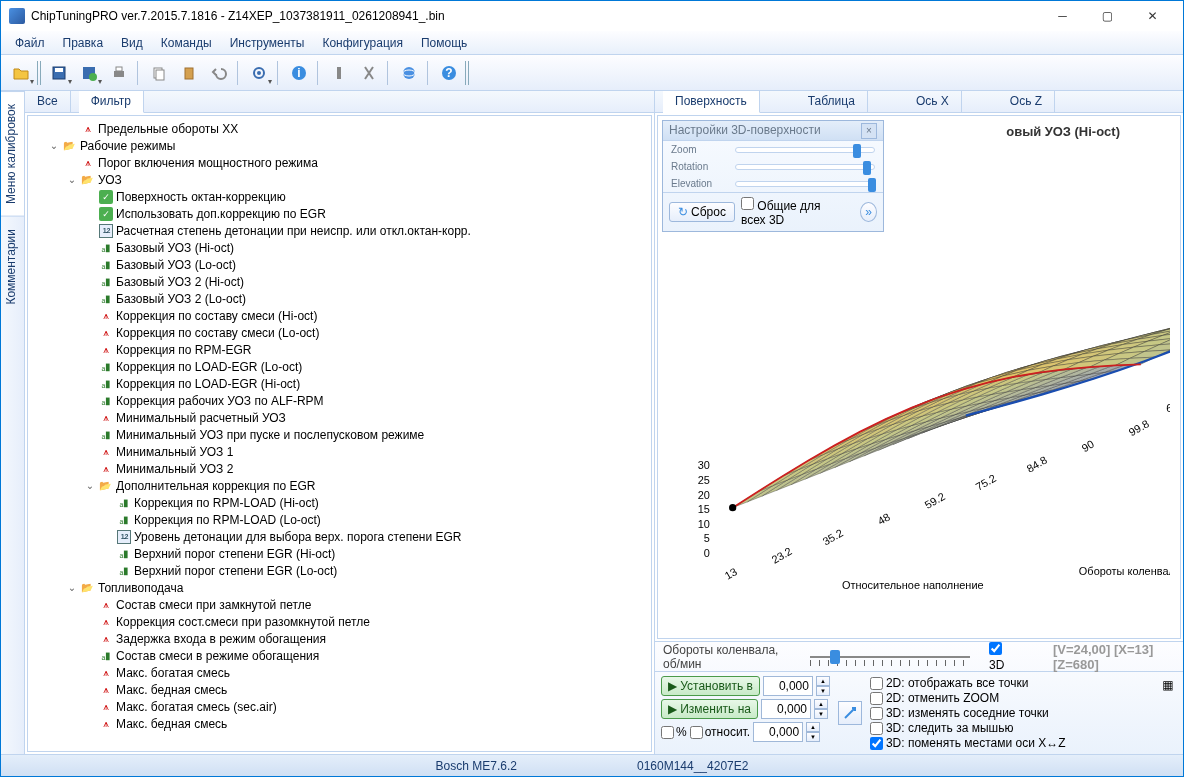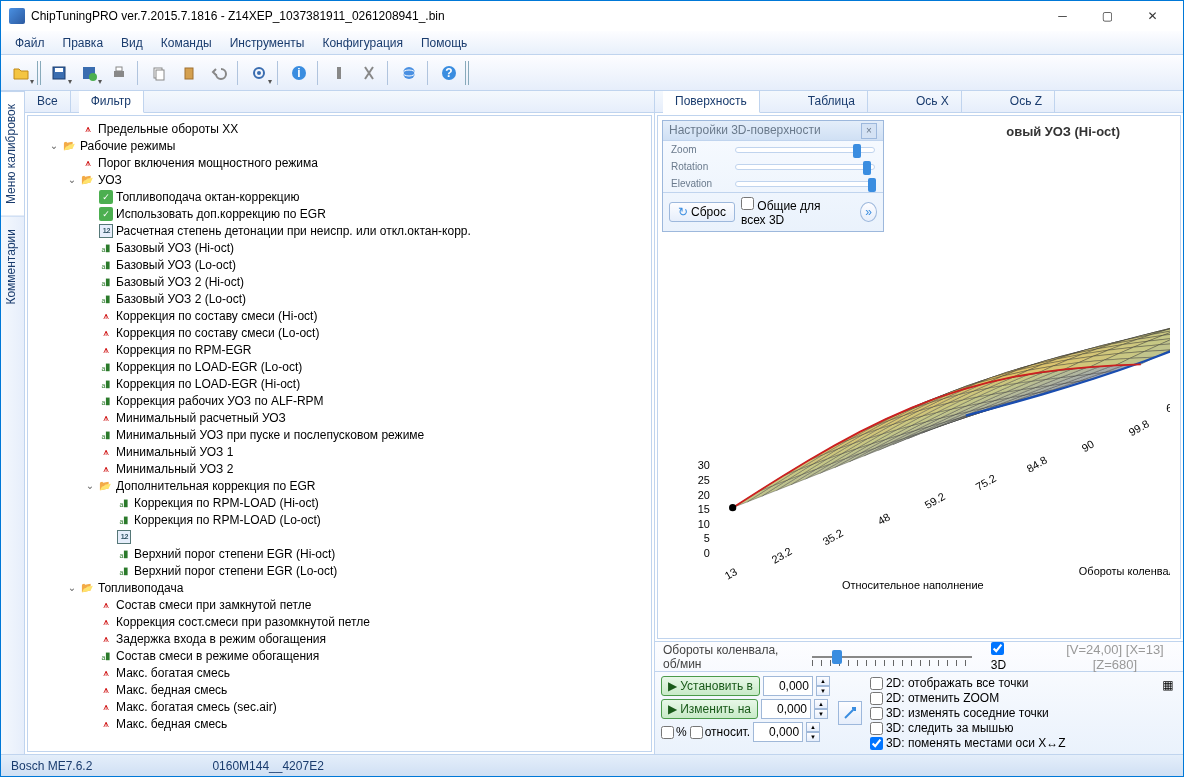--- a/index.html
+++ b/index.html
@@ -50,30 +50,30 @@
 .sp-btn { padding: 2px 8px; border: 1px solid #9db8dc; background: linear-gradient(#fdfdff,#e6eefb); border-radius: 3px; display: flex; align-items: center; gap: 3px; }
 .chart-title { position: absolute; top: 8px; right: 60px; font-weight: bold; color: #333; font-size: 13px; }
 .chart3d { position: absolute; top: 40px; left: 20px; right: 10px; bottom: 10px; }
 .bottom-controls { border-top: 1px solid #c0d4ee; background: linear-gradient(#fdfdff,#eaf2fc); }
 .slider-row { height: 30px; display: flex; align-items: center; padding: 2px 8px; gap: 19px; border-bottom: 1px solid #c0d4ee; }
 .slider-label { color: #444; }
 .hslider { flex: 0 0 160px; height: 18px; position: relative; }
 .hslider-track { position: absolute; top: 8px; left: 0; right: 0; height: 2px; background: #888; }
 .hslider-thumb { position: absolute; top: 2px; left: 20px; width: 10px; height: 14px; background: #3a8de0; border-radius: 2px; }
 .ticks { position: absolute; bottom: 0; left: 0; right: 0; height: 6px; background: repeating-linear-gradient(90deg,#666,#666 1px,transparent 1px,transparent 9px); }
-.coord-display { color: #999; font-weight: normal; font-size: 13px; text-align: center; }
+.coord-display { color: #999; font-weight: bold; font-size: 13px; }
 .lower-row { display: flex; padding: 4px 6px; gap: 8px; }
 .lcol { display: flex; flex-direction: column; gap: 3px; }
 .green-btn { height: 20px; padding: 0 6px; border: 1px solid #4a9a4a; background: linear-gradient(#e8f8e8,#c8eac8); border-radius: 3px; display: flex; align-items: center; gap: 3px; color: #1a5a1a; }
 .numfld { width: 50px; height: 20px; border: 1px solid #a0b8d8; text-align: right; padding: 0 3px; }
 .spin { width: 14px; height: 20px; display: flex; flex-direction: column; }
 .spin div { flex: 1; border: 1px solid #a0b8d8; background: linear-gradient(#fdfdff,#e6eefb); font-size: 6px; text-align: center; line-height: 8px; }
 .checklist { flex: 1; display: flex; flex-direction: column; gap: 1px; font-size: 11px; }
 .checklist label { display: flex; align-items: center; gap: 3px; }
-.statusbar { height: 22px; background: linear-gradient(#e4eefa,#d0e0f4); display: flex; align-items: center; padding: 0 10px; gap: 120px; border-top: 1px solid #c0d4ee; color: #1a3c6e; }
+.statusbar { height: 22px; background: linear-gradient(#e4eefa,#d0e0f4); display: flex; align-items: center; padding: 0 10px; gap: 120px; border-top: 1px solid #c0d4ee; color: #1a3c6e; justify-content: center; }
 .sqbtn { width: 24px; height: 24px; border: 1px solid #9db8dc; background: linear-gradient(#fdfdff,#e6eefb); display: flex; align-items: center; justify-content: center; }
 </style>
 </head>
 <body>
 
 <div class="titlebar">
   <div class="titlebar-icon"></div>
   <div class="titlebar-text">ChipTuningPRO ver.7.2015.7.1816 - Z14XEP_1037381911_0261208941_.bin</div>
   <div class="winbtns">
     <div class="winbtn">─</div>
@@ -205,21 +205,21 @@
           <span>Порог включения мощностного режима</span>
         </div>
         <div class="tree-row" style="padding-left: 36px;">
           <span class="toggle">⌄</span>
           <span class="ticon ti-folder">📂</span>
           <span>УОЗ</span>
         </div>
         <div class="tree-row" style="padding-left: 54px;">
           <span class="toggle"></span>
           <span class="ticon ti-check">✓</span>
-          <span>Топливоподача октан-коррекцию</span>
+          <span>Поверхность октан-коррекцию</span>
         </div>
         <div class="tree-row" style="padding-left: 54px;">
           <span class="toggle"></span>
           <span class="ticon ti-check">✓</span>
           <span>Использовать доп.коррекцию по EGR</span>
         </div>
         <div class="tree-row" style="padding-left: 54px;">
           <span class="toggle"></span>
           <span class="ticon ti-12">1.2</span>
           <span>Расчетная степень детонации при неиспр. или откл.октан-корр.</span>
@@ -305,20 +305,21 @@
           <span>Коррекция по RPM-LOAD (Hi-oct)</span>
         </div>
         <div class="tree-row" style="padding-left: 72px;">
           <span class="toggle"></span>
           <span class="ticon ti-bar">ₐ▮</span>
           <span>Коррекция по RPM-LOAD (Lo-oct)</span>
         </div>
         <div class="tree-row" style="padding-left: 72px;">
           <span class="toggle"></span>
           <span class="ticon ti-12">1.2</span>
+          <span>Уровень детонации для выбора верх. порога степени EGR</span>
         </div>
         <div class="tree-row" style="padding-left: 72px;">
           <span class="toggle"></span>
           <span class="ticon ti-bar">ₐ▮</span>
           <span>Верхний порог степени EGR (Hi-oct)</span>
         </div>
         <div class="tree-row" style="padding-left: 72px;">
           <span class="toggle"></span>
           <span class="ticon ti-bar">ₐ▮</span>
           <span>Верхний порог степени EGR (Lo-oct)</span>

